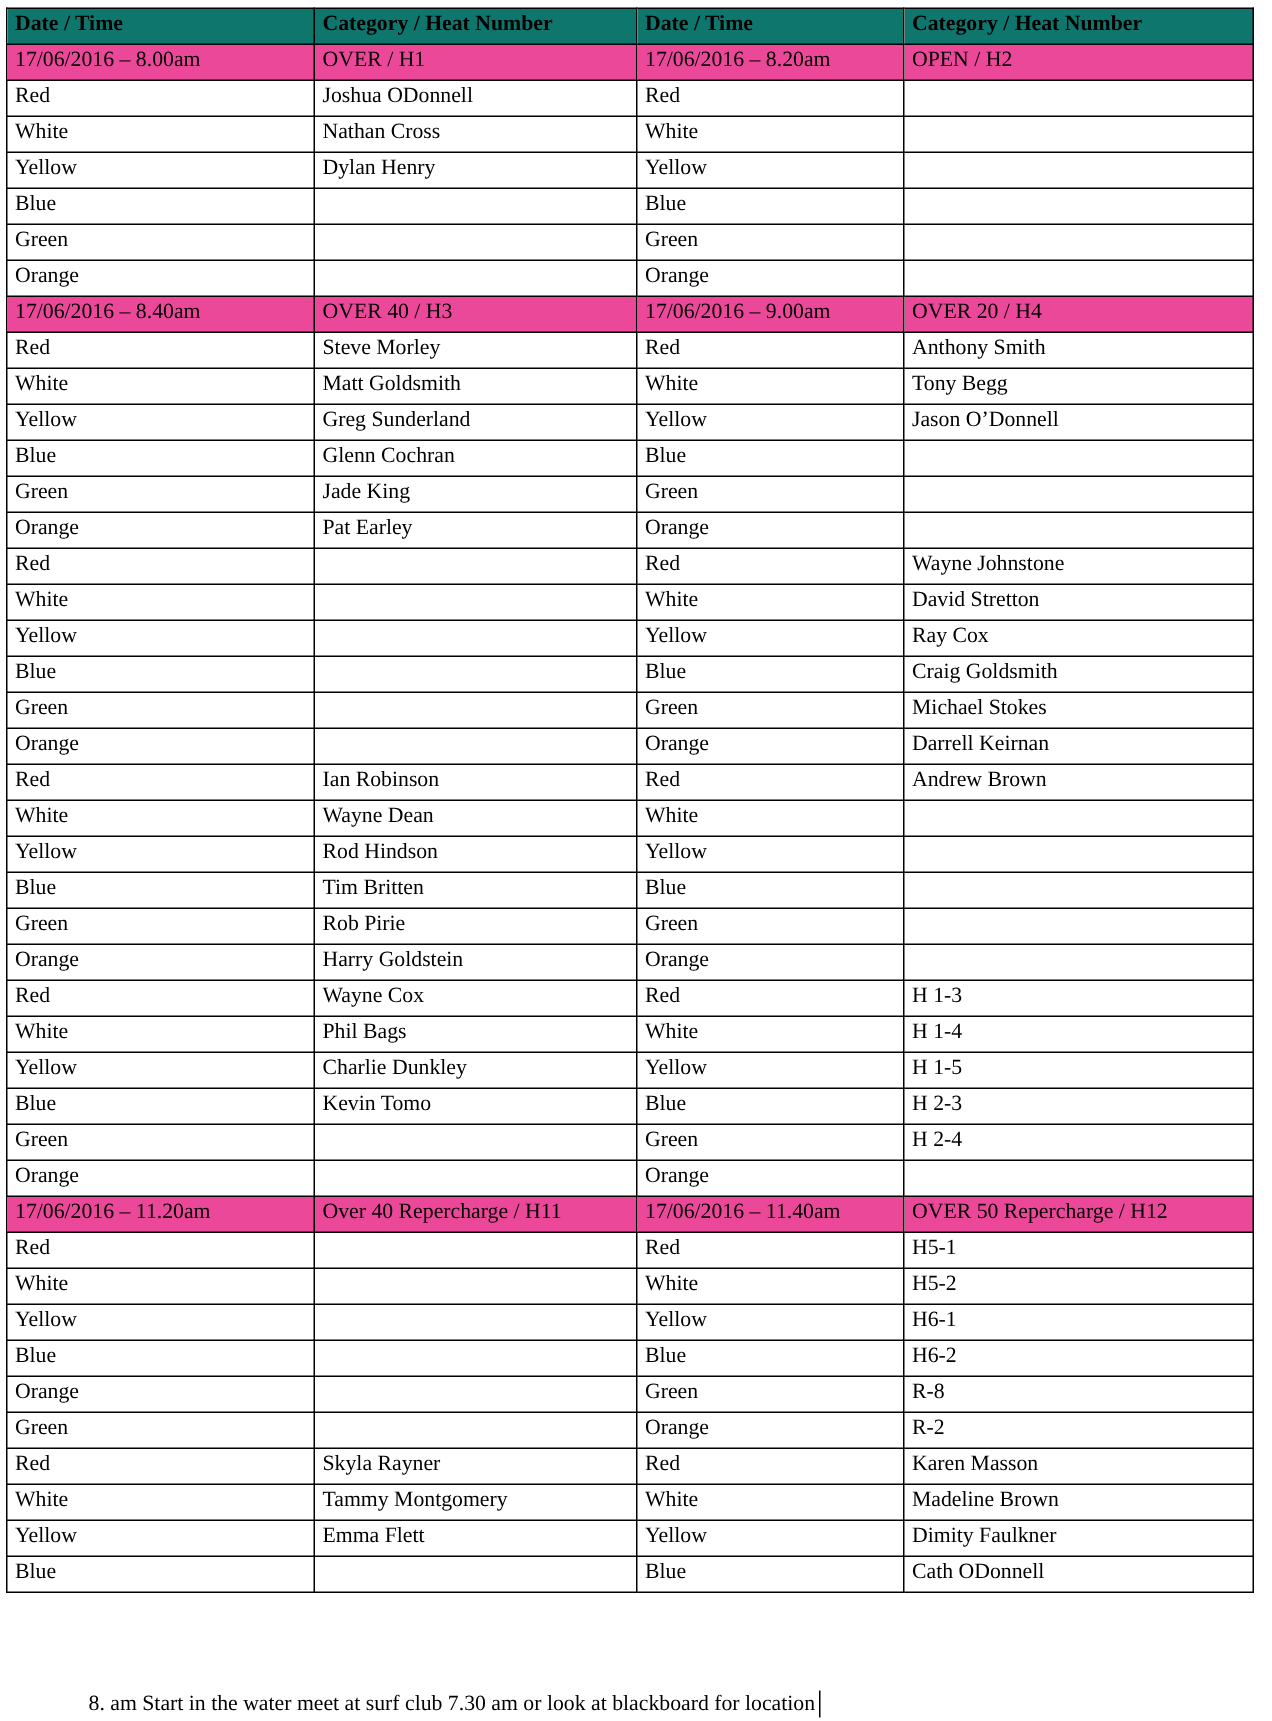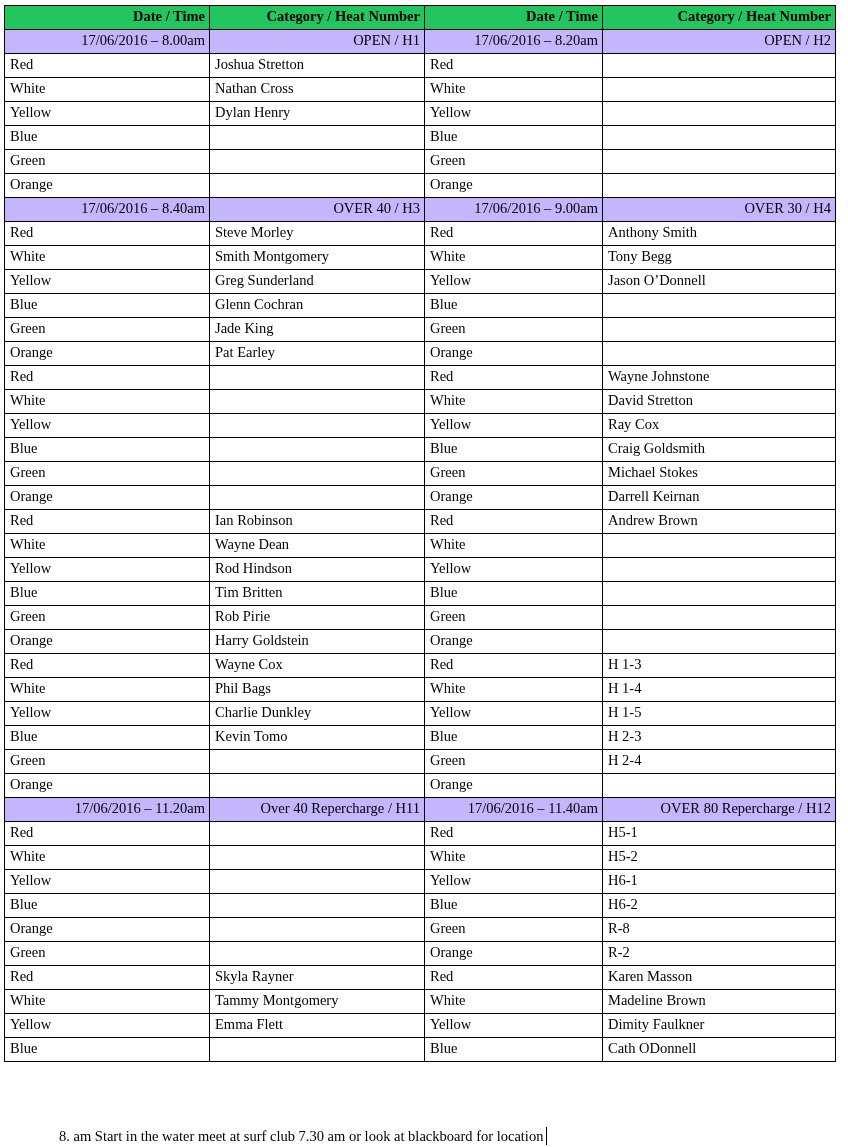--- a/index.html
+++ b/index.html
@@ -37,26 +37,24 @@
     height: 20px;
     line-height: 19px;
     text-align: left;
     font-weight: normal;
     white-space: nowrap;
     overflow: hidden;
   }
   table.heats tr.header-row td,
   table.heats tr.header-row th {
     font-weight: bold;
-    background: #22c55e;
-    text-align: right;
+    background: #0f766e;
   }
   table.heats tr.heat-row td {
-    background: #c4b5fd;
-    text-align: right;
+    background: #ec4899;
   }
   .footnote {
     position: absolute;
     left: 59px;
     top: 1122px;
     font-size: 14.5px;
     line-height: 18px;
     border-right: 1px solid #000000;
     padding-right: 3px;
     white-space: nowrap;
@@ -78,27 +76,27 @@
       <tr class="header-row">
         <th>Date / Time</th>
         <th>Category / Heat Number</th>
         <th>Date / Time</th>
         <th>Category / Heat Number</th>
       </tr>
     </thead>
     <tbody id="heat-body">
         <tr class="heat-row">
           <td>17/06/2016 – 8.00am</td>
-          <td>OPEN / H1</td>
+          <td>OVER / H1</td>
           <td>17/06/2016 – 8.20am</td>
           <td>OPEN / H2</td>
         </tr>
         <tr class="entry-row">
           <td>Red</td>
-          <td>Joshua Stretton</td>
+          <td>Joshua ODonnell</td>
           <td>Red</td>
           <td></td>
         </tr>
         <tr class="entry-row">
           <td>White</td>
           <td>Nathan Cross</td>
           <td>White</td>
           <td></td>
         </tr>
         <tr class="entry-row">
@@ -122,31 +120,31 @@
         <tr class="entry-row">
           <td>Orange</td>
           <td></td>
           <td>Orange</td>
           <td></td>
         </tr>
         <tr class="heat-row">
           <td>17/06/2016 – 8.40am</td>
           <td>OVER 40 / H3</td>
           <td>17/06/2016 – 9.00am</td>
-          <td>OVER 30 / H4</td>
+          <td>OVER 20 / H4</td>
         </tr>
         <tr class="entry-row">
           <td>Red</td>
           <td>Steve Morley</td>
           <td>Red</td>
           <td>Anthony Smith</td>
         </tr>
         <tr class="entry-row">
           <td>White</td>
-          <td>Smith Montgomery</td>
+          <td>Matt Goldsmith</td>
           <td>White</td>
           <td>Tony Begg</td>
         </tr>
         <tr class="entry-row">
           <td>Yellow</td>
           <td>Greg Sunderland</td>
           <td>Yellow</td>
           <td>Jason O’Donnell</td>
         </tr>
         <tr class="entry-row">
@@ -272,21 +270,21 @@
         <tr class="entry-row">
           <td>Orange</td>
           <td></td>
           <td>Orange</td>
           <td></td>
         </tr>
         <tr class="heat-row">
           <td>17/06/2016 – 11.20am</td>
           <td>Over 40 Repercharge / H11</td>
           <td>17/06/2016 – 11.40am</td>
-          <td>OVER 80 Repercharge / H12</td>
+          <td>OVER 50 Repercharge / H12</td>
         </tr>
         <tr class="entry-row">
           <td>Red</td>
           <td></td>
           <td>Red</td>
           <td>H5-1</td>
         </tr>
         <tr class="entry-row">
           <td>White</td>
           <td></td>

